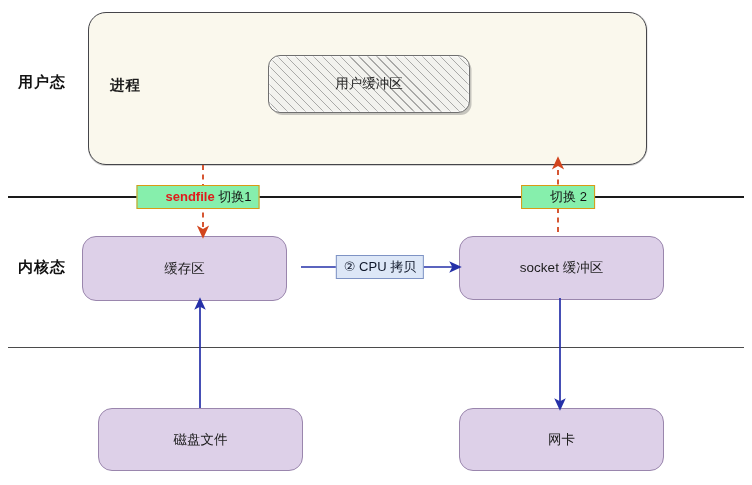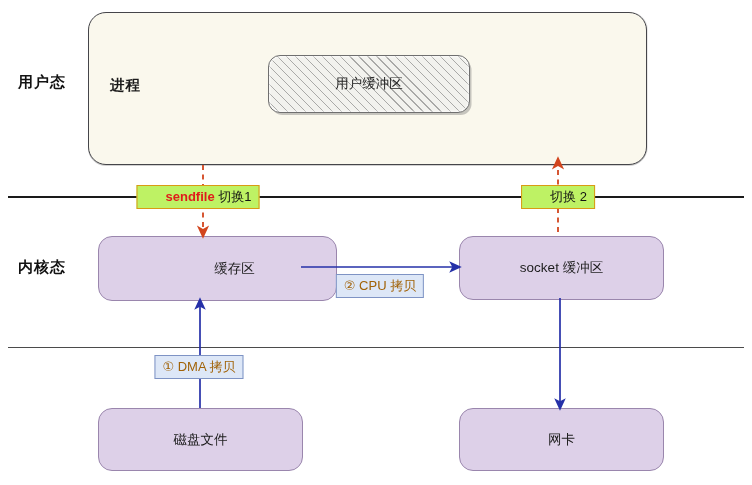--- a/index.html
+++ b/index.html
@@ -91,32 +91,31 @@
   .tag{
     position:absolute;
     transform:translate(-50%,-50%);
     white-space:nowrap;
     font-size:13px;
     line-height:1;
     padding:4px 7px 5px 7px;
     box-sizing:border-box;
   }
   .tag-switch{
-    background:#bef264;
+    background:#86efac;
     border:1.2px solid #d99a14;
     color:#131313;
     padding-left:28px;
   }
   .tag-switch .kw{color:#e01b1b;font-weight:bold;}
   .tag-copy{
     background:#dde7f7;
     border:1.2px solid #7e93c4;
-    color:#a16207;
+    color:#0f172a;
     font-size:13px;
-    margin-top:19px;
   }
 </style>
 </head>
 <body>
 
 <div id="stage">
 
   <div class="layer l-lines">
     <div class="boundary" style="left:8px;top:196px;width:736px;"></div>
     <div class="boundary thin" style="left:8px;top:347px;width:736px;"></div>
@@ -125,21 +124,21 @@
   <div class="layer l-boxes">
 
     <div class="userspace-box" style="left:88px;top:12px;width:557px;height:151px;"></div>
 
     <div class="proc-label" style="left:110px;top:76px;">进程</div>
 
     <div class="userbuf" style="left:268px;top:55px;width:200px;height:56px;justify-content:center;">
       <span>用户缓冲区</span>
     </div>
 
-    <div class="kbox" style="left:98px;top:236px;width:203px;height:63px;padding-left:34px;">
+    <div class="kbox" style="left:82px;top:236px;width:203px;height:63px;">
       <span>缓存区</span>
     </div>
 
     <div class="kbox" style="left:459px;top:236px;width:203px;height:62px;">
       <span>socket 缓冲区</span>
     </div>
 
     <div class="kbox" style="left:98px;top:408px;width:203px;height:61px;">
       <span>磁盘文件</span>
     </div>
@@ -173,23 +172,20 @@
   <div class="layer l-labels">
 
     <div class="tag tag-switch" style="left:198px;top:197px;">
       <span class="kw">sendfile</span><span> 切换1</span>
     </div>
 
     <div class="tag tag-switch" style="left:558px;top:197px;">
       <span>切换 2</span>
     </div>
 
-    <div class="tag tag-copy" style="left:199px;top:348px;">
-      <span>① DMA 拷贝</span>
-    </div>
 
     <div class="tag tag-copy" style="left:380px;top:267px;">
       <span>② CPU 拷贝</span>
     </div>
 
   </div>
 
   <div class="layer l-text">
     <div class="side-caption" style="left:18px;top:73px;">用户态</div>
     <div class="side-caption" style="left:18px;top:258px;">内核态</div>

